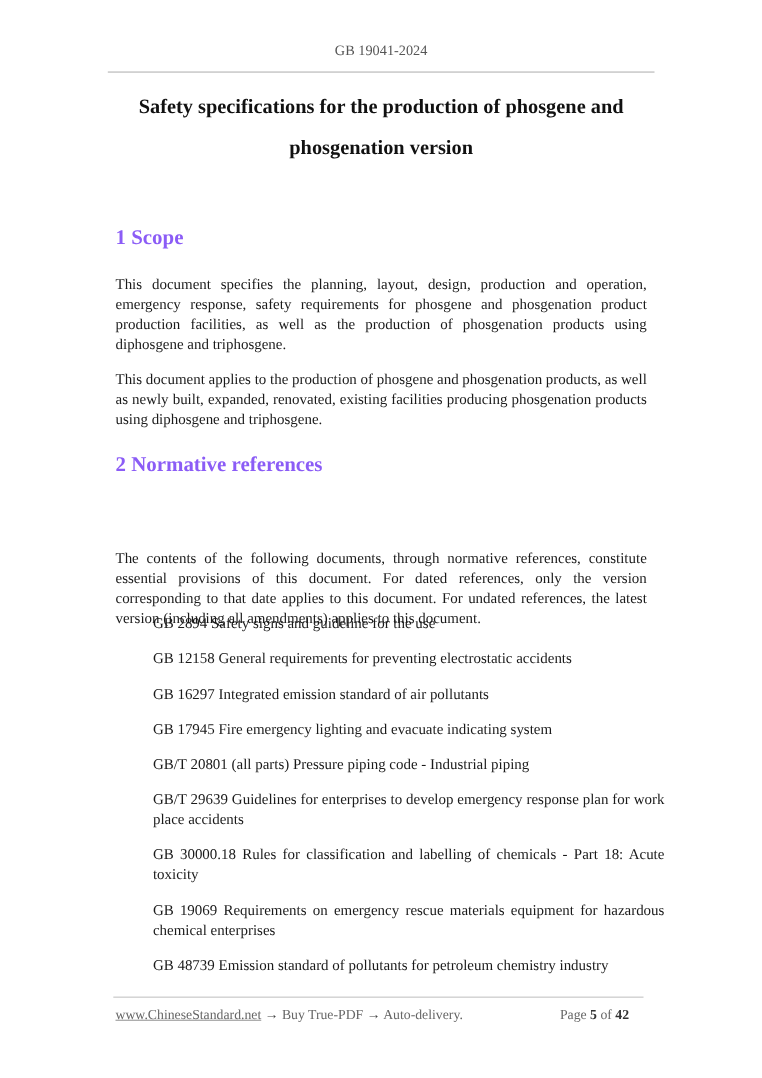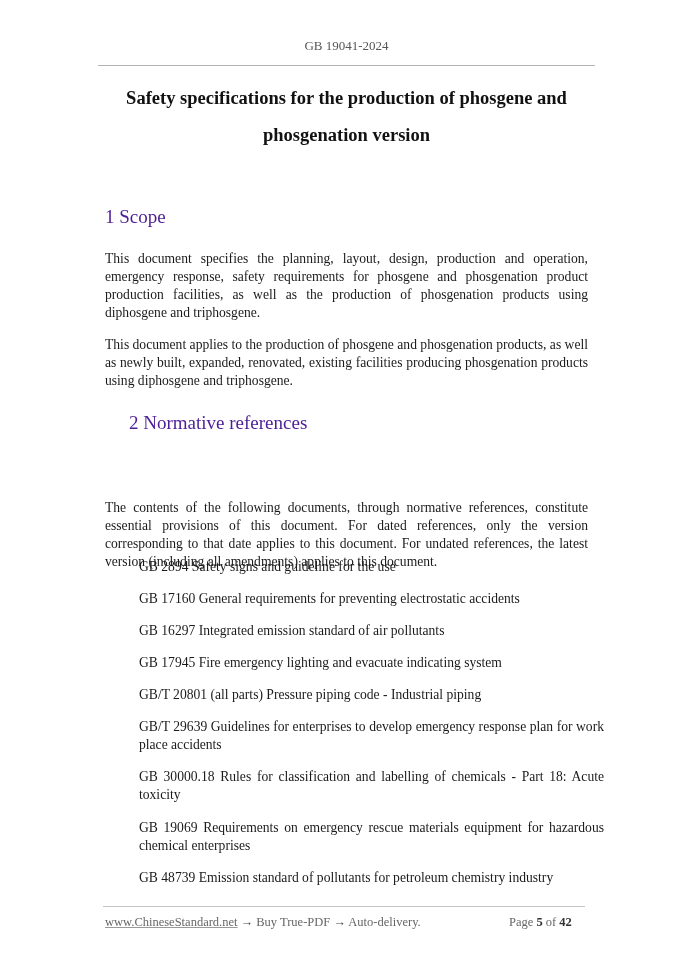--- a/index.html
+++ b/index.html
@@ -42,23 +42,23 @@
       color: #111111;
       margin: 0;
     }
     .doc-title.l1 { top: 88px; }
     .doc-title.l2 { top: 125px; }
 
     .section-heading {
       position: absolute;
       left: 105px;
       margin: 0;
-      font-weight: normal;
+      font-weight: bold;
       font-size: 19px;
-      color: #4c1d95;
+      color: #8b5cf6;
     }
     .para {
       position: absolute;
       left: 105px;
       width: 483px;
       margin: 0;
       font-size: 13.6px;
       line-height: 18px;
       text-align: justify;
       color: #1a1a1a;
@@ -115,25 +115,25 @@
 <div class="page-header">GB 19041-2024</div>
 <div class="header-rule"></div>
 
 <h1 class="doc-title l1">Safety specifications for the production of phosgene and</h1>
 <h1 class="doc-title l2">phosgenation version</h1>
 
 <h2 class="section-heading" style="top:206px;">1 Scope</h2>
 <p class="para" style="top:250px;">This document specifies the planning, layout, design, production and operation, emergency response, safety requirements for phosgene and phosgenation product production facilities, as well as the production of phosgenation products using diphosgene and triphosgene.</p>
 <p class="para" style="top:336px;">This document applies to the production of phosgene and phosgenation products, as well as newly built, expanded, renovated, existing facilities producing phosgenation products using diphosgene and triphosgene.</p>
 
-<h2 class="section-heading" style="top:412px;margin-left:24px;">2 Normative references</h2>
+<h2 class="section-heading" style="top:412px;">2 Normative references</h2>
 <p class="para" style="top:455px;margin-top:44px;">The contents of the following documents, through normative references, constitute essential provisions of this document. For dated references, only the version corresponding to that date applies to this document. For undated references, the latest version (including all amendments) applies to this document.</p>
 
 <p class="ref" style="top:542px;">GB 2894 Safety signs and guideline for the use</p>
-<p class="ref" style="top:574px;">GB 17160 General requirements for preventing electrostatic accidents</p>
+<p class="ref" style="top:574px;">GB 12158 General requirements for preventing electrostatic accidents</p>
 <p class="ref" style="top:606px;">GB 16297 Integrated emission standard of air pollutants</p>
 <p class="ref" style="top:638px;">GB 17945 Fire emergency lighting and evacuate indicating system</p>
 <p class="ref" style="top:670px;">GB/T 20801 (all parts) Pressure piping code - Industrial piping</p>
 <p class="ref" style="top:702px;">GB/T 29639 Guidelines for enterprises to develop emergency response plan for work place accidents</p>
 <p class="ref" style="top:752px;">GB 30000.18 Rules for classification and labelling of chemicals - Part 18: Acute toxicity</p>
 <p class="ref" style="top:803px;">GB 19069 Requirements on emergency rescue materials equipment for hazardous chemical enterprises</p>
 <p class="ref" style="top:853px;">GB 48739 Emission standard of pollutants for petroleum chemistry industry</p>
 
 <div class="footer-rule"></div>
 <div class="footer-left">

